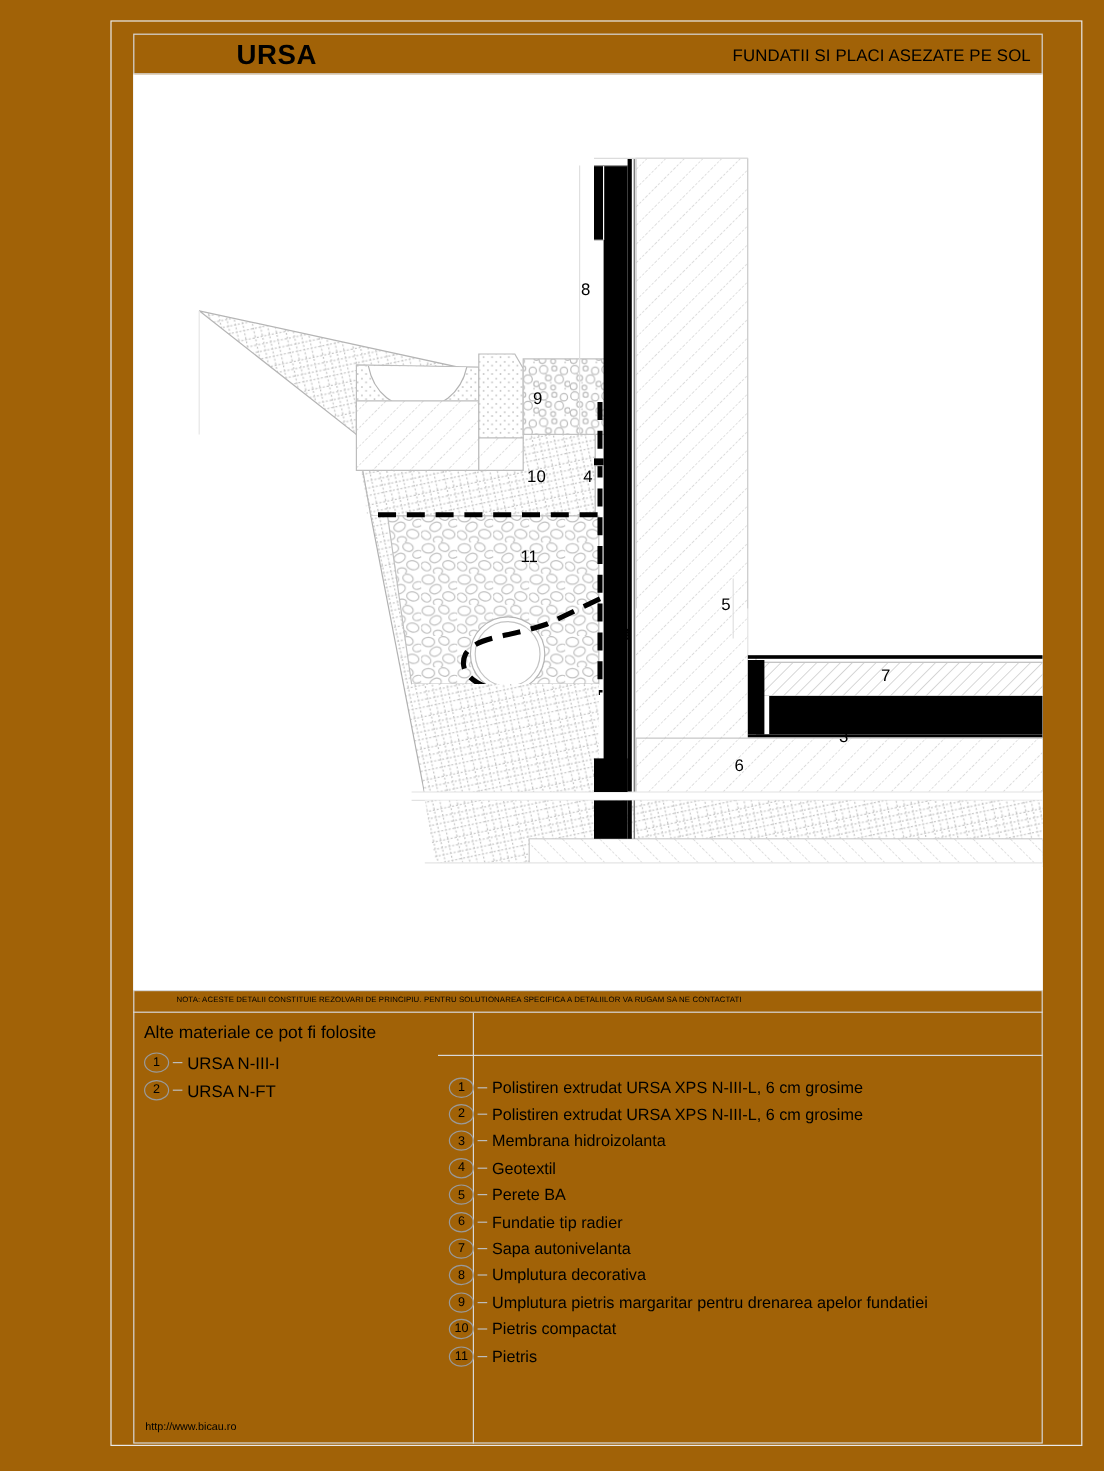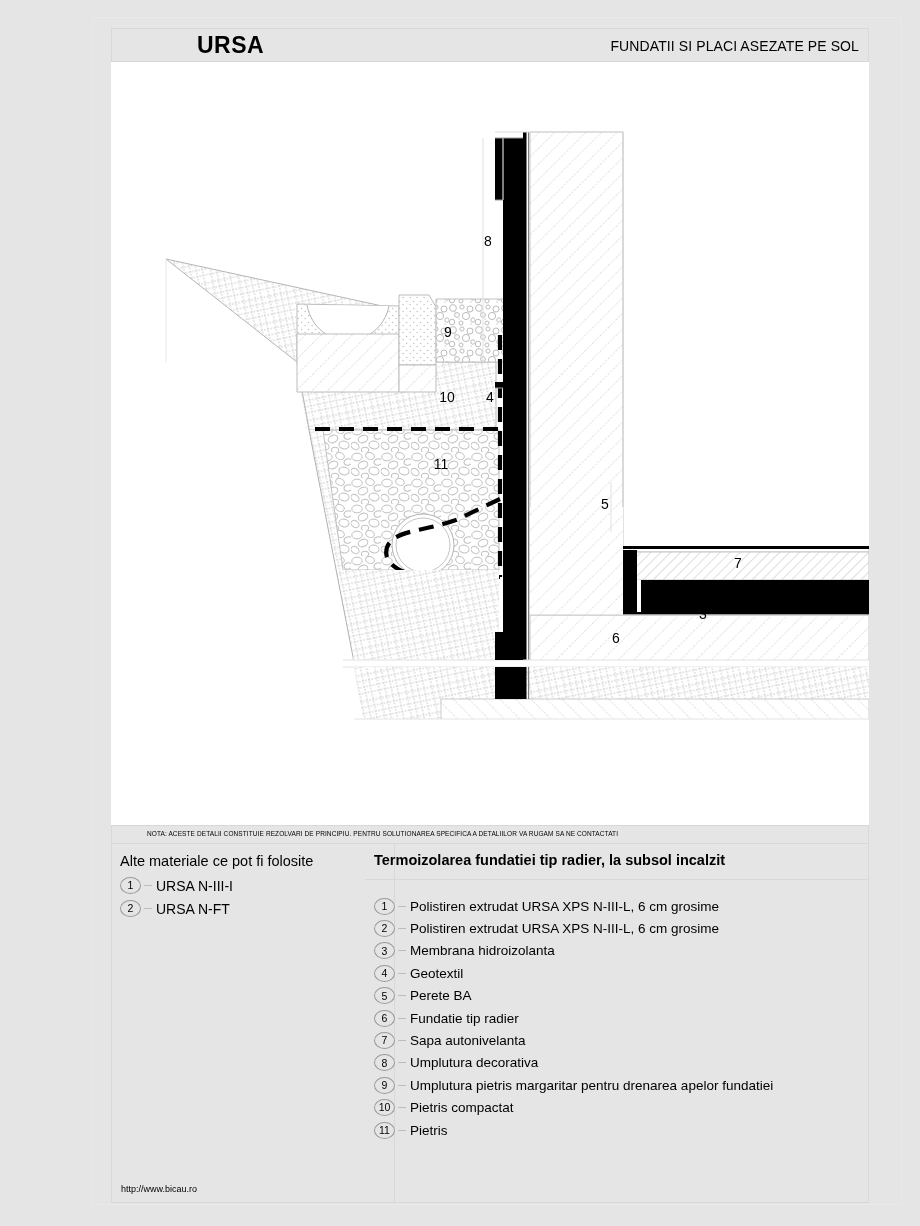--- a/index.html
+++ b/index.html
@@ -1,19 +1,19 @@
 <!DOCTYPE html>
 <html><head>
 <meta charset="utf-8">
 <style>
   html,body{margin:0;padding:0;background:#ffffff;}
   body{width:920px;height:1226px;position:relative;overflow:hidden;
        font-family:"Liberation Sans",sans-serif;color:#000;}
 
-  #page{position:absolute;left:0;top:0;width:920px;height:1226px;background:#e5e5e5;text-align:center;}
+  #page{position:absolute;left:0;top:0;width:920px;height:1226px;background:#a16207;text-align:center;}
 
   
   .page-frame{position:absolute;left:92px;top:17px;width:810px;height:1188px;
               border:1px solid #e9e9e9;box-sizing:border-box;pointer-events:none;}
 
   
   .sheet{position:absolute;left:111px;top:28px;width:758px;height:1175px;
          border:1px solid #d8d8d8;box-sizing:border-box;}
 
   
@@ -338,21 +338,20 @@
         <div class="lrow">
           <div class="bullet">2</div>
           <div class="dash"></div>
           <div class="ltext">URSA N-FT</div>
         </div>
       </div>
     <div class="url">http://www.bicau.ro</div>
   </div>
 
   <div class="panel-right">
-    <div class="detail-title">Termoizolarea fundatiei tip radier, la subsol incalzit</div>
     <div class="title-rule"></div>
     <div class="leg-list" id="leg-list">
         <div class="lrow">
           <div class="bullet">1</div>
           <div class="dash"></div>
           <div class="ltext">Polistiren extrudat URSA XPS N-III-L, 6 cm grosime</div>
         </div>
         <div class="lrow">
           <div class="bullet">2</div>
           <div class="dash"></div>

